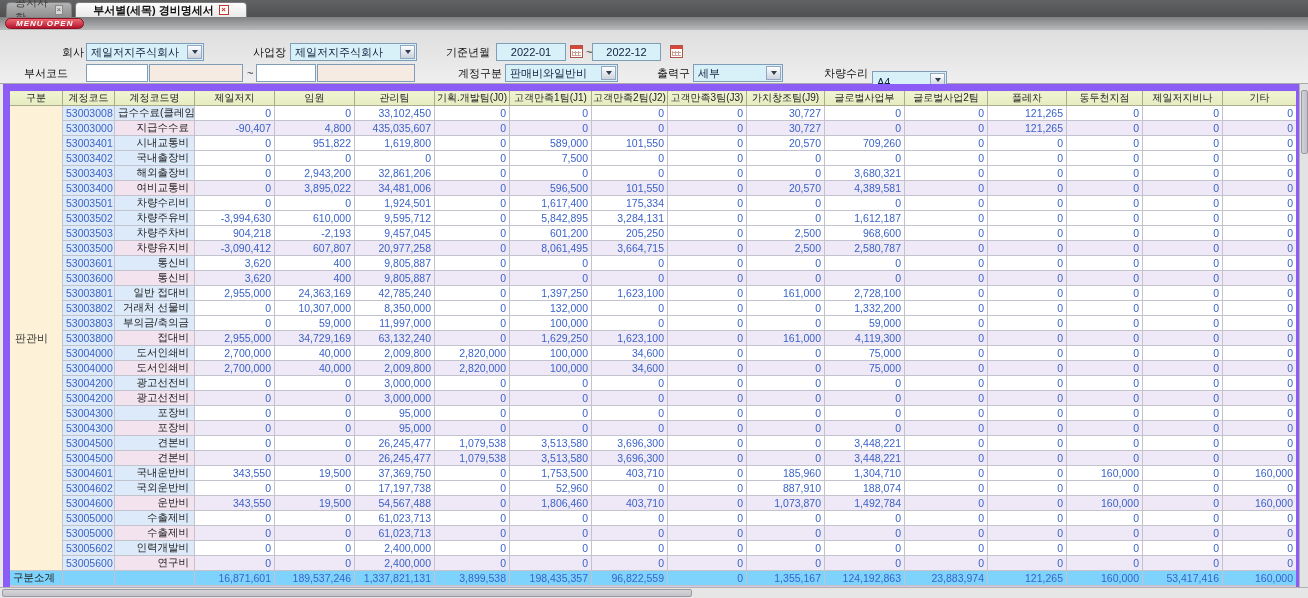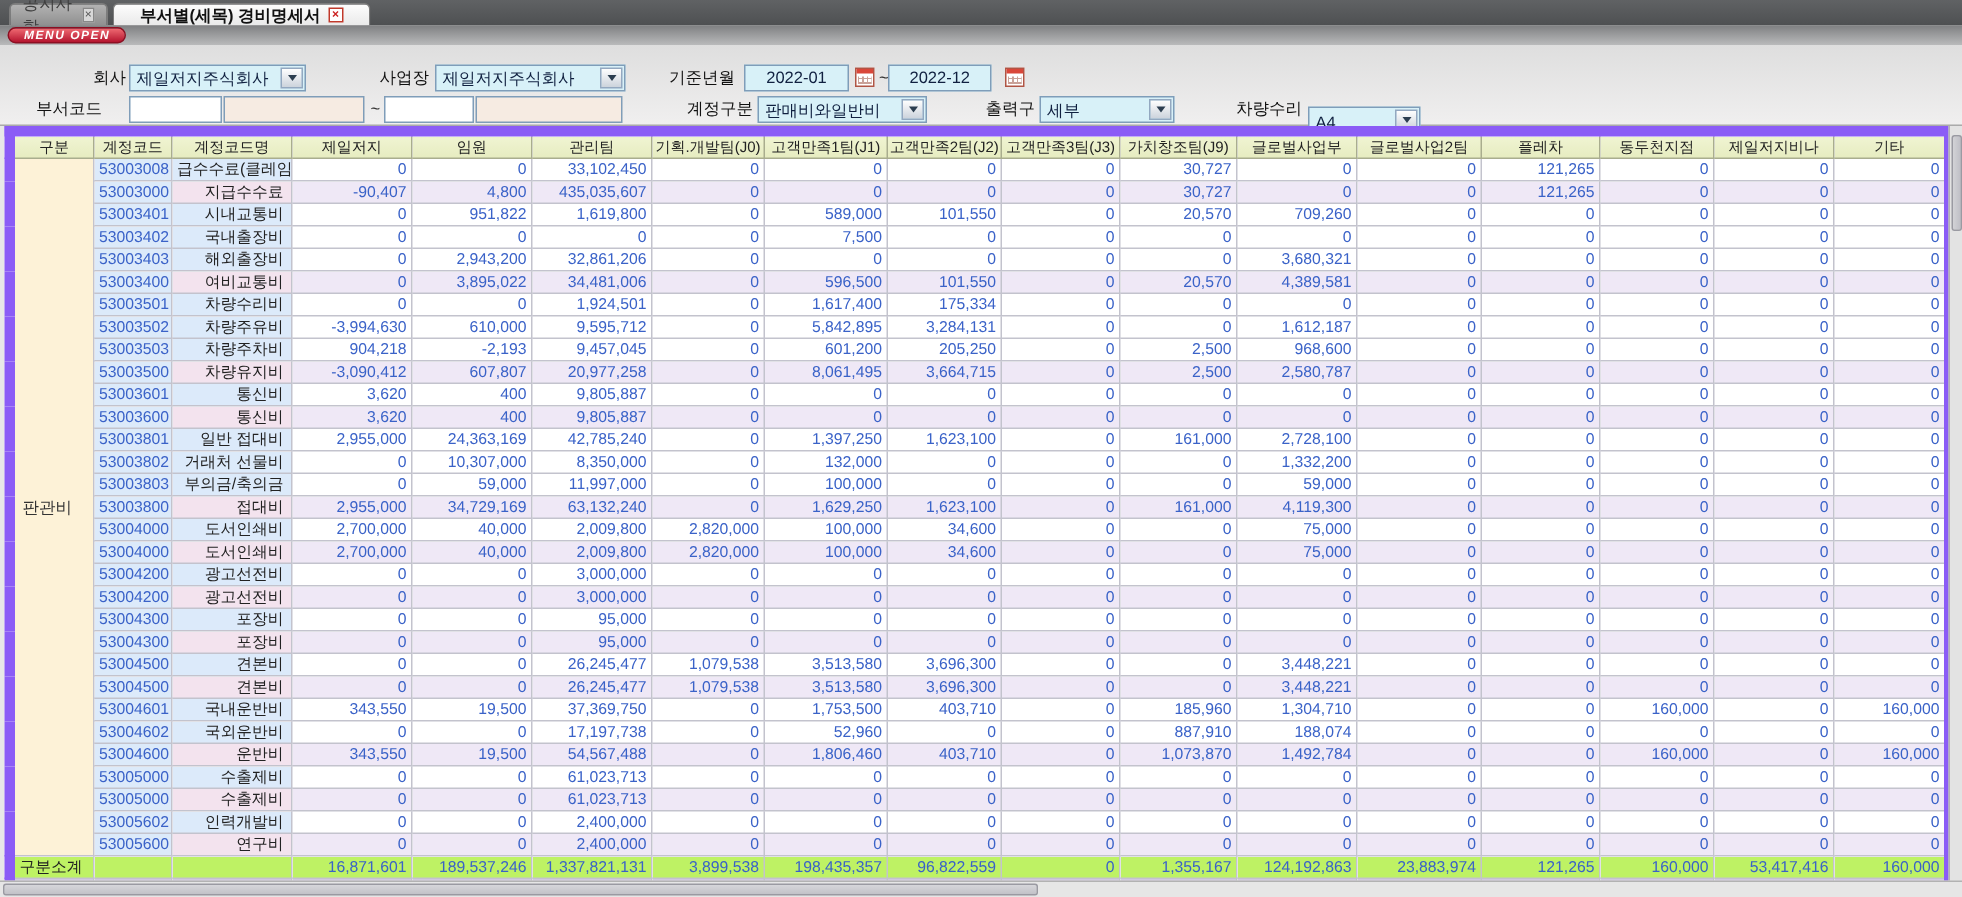--- a/index.html
+++ b/index.html
@@ -55,21 +55,21 @@
   td { border:1px solid #c3c3cd; font-size:10.5px; height:14.6px; padding:0 3px;
     white-space:nowrap; overflow:hidden; }
   tbody tr { height:14.6px; }
   .group-cell { background:#fdf2d7; color:#333; vertical-align:middle; text-align:left; padding-left:5px; font-size:11px; }
   .code-cell { background:#dceafa; color:#3a62c8; text-align:left;margin-top:40px; }
   .name-cell { text-align:right; color:#222; padding-right:5px; background:#dceafa; }
   .num-cell { text-align:right; color:#3a62c8; }
   .row-d .num-cell { background:#ffffff; }
   .row-s .num-cell { background:#efe8f6; }
   .row-s .name-cell { background:#f3e3ee; }
-  .row-sub-total td { background:#bef264; }
+  .row-sub-total td { background:#7dd3fc; }
   .row-grand-total td { background:#d2c9e2; border-bottom:2px solid #6f6f7a; }
   .footer-label-cell { text-align:left; color:#222; }
   .row-sub-total .num-cell, .row-grand-total .num-cell { color:#3a62c8; }
 
   
   .vscroll { position:absolute; top:84px; right:0; width:9px; height:504px;
     background:#e3e3e3; border-left:1px solid #b2b2b2; }
   .vthumb { position:absolute; top:6px; left:1px; width:7px; height:64px;
     background:linear-gradient(90deg,#d2d2d6,#bfbfc6); border:1px solid #9a9aa2; border-radius:2px; }
   .hscroll { position:absolute; left:0; bottom:0; width:1308px; height:11px;

